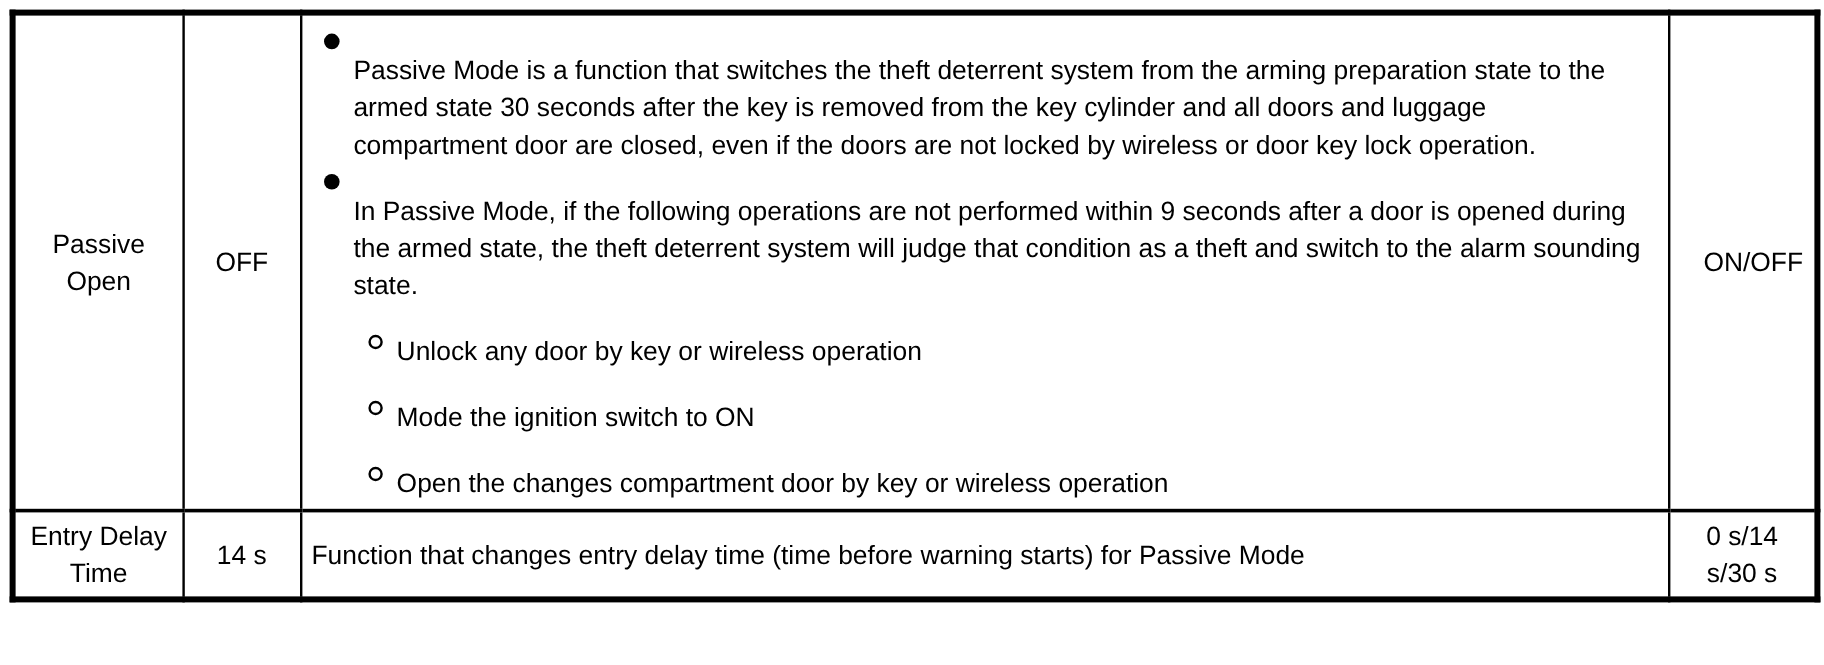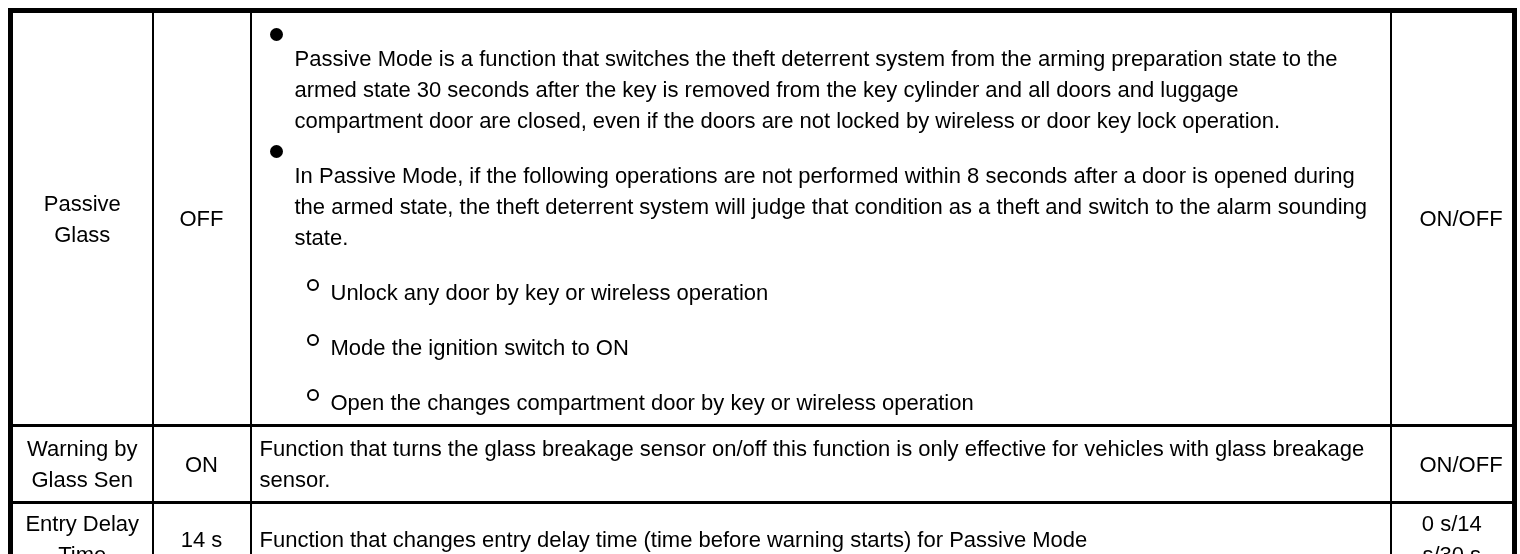--- a/index.html
+++ b/index.html
@@ -91,53 +91,47 @@
   <table class="settings">
     <colgroup>
       <col class="c-item">
       <col class="c-default">
       <col class="c-contents">
       <col class="c-setting">
     </colgroup>
     <tbody>
 
     <tr class="body-row row-passive">
-      <td class="cell-item">Passive Glass</td>
+      <td class="cell-item">Passive Open</td>
       <td class="cell-default">OFF</td>
       <td class="cell-contents">
         <div class="bullet-row">
           <span class="bullet-icon"></span>
           <span class="bullet-text">Passive Mode is a function that switches the theft deterrent system from the arming preparation state to the armed state 30 seconds after the key is removed from the key cylinder and all doors and luggage compartment door are closed, even if the doors are not locked by wireless or door key lock operation.</span>
         </div>
         <div class="bullet-row">
           <span class="bullet-icon"></span>
-          <span class="bullet-text">In Passive Mode, if the following operations are not performed within 8 seconds after a door is opened during the armed state, the theft deterrent system will judge that condition as a theft and switch to the alarm sounding state.</span>
+          <span class="bullet-text">In Passive Mode, if the following operations are not performed within 9 seconds after a door is opened during the armed state, the theft deterrent system will judge that condition as a theft and switch to the alarm sounding state.</span>
         </div>
         <div class="sub-bullet-row">
           <span class="circle-bullet-icon"></span>
           <span class="bullet-text">Unlock any door by key or wireless operation</span>
         </div>
         <div class="sub-bullet-row">
           <span class="circle-bullet-icon"></span>
           <span class="bullet-text">Mode the ignition switch to ON</span>
         </div>
         <div class="sub-bullet-row">
           <span class="circle-bullet-icon"></span>
           <span class="bullet-text">Open the changes compartment door by key or wireless operation</span>
         </div>
       </td>
       <td class="cell-setting">ON/OFF</td>
     </tr>
 
-    <tr class="body-row row-glass">
-      <td class="cell-item">Warning by Glass Sen</td>
-      <td class="cell-default">ON</td>
-      <td class="cell-contents">Function that turns the glass breakage sensor on/off this function is only effective for vehicles with glass breakage sensor.</td>
-      <td class="cell-setting">ON/OFF</td>
-    </tr>
 
     <tr class="body-row row-delay">
       <td class="cell-item">Entry Delay Time</td>
       <td class="cell-default">14 s</td>
       <td class="cell-contents">Function that changes entry delay time (time before warning starts) for Passive Mode</td>
       <td class="cell-setting">0 s/14 s/30 s</td>
     </tr>
   </tbody>
     </table>
 </div>

